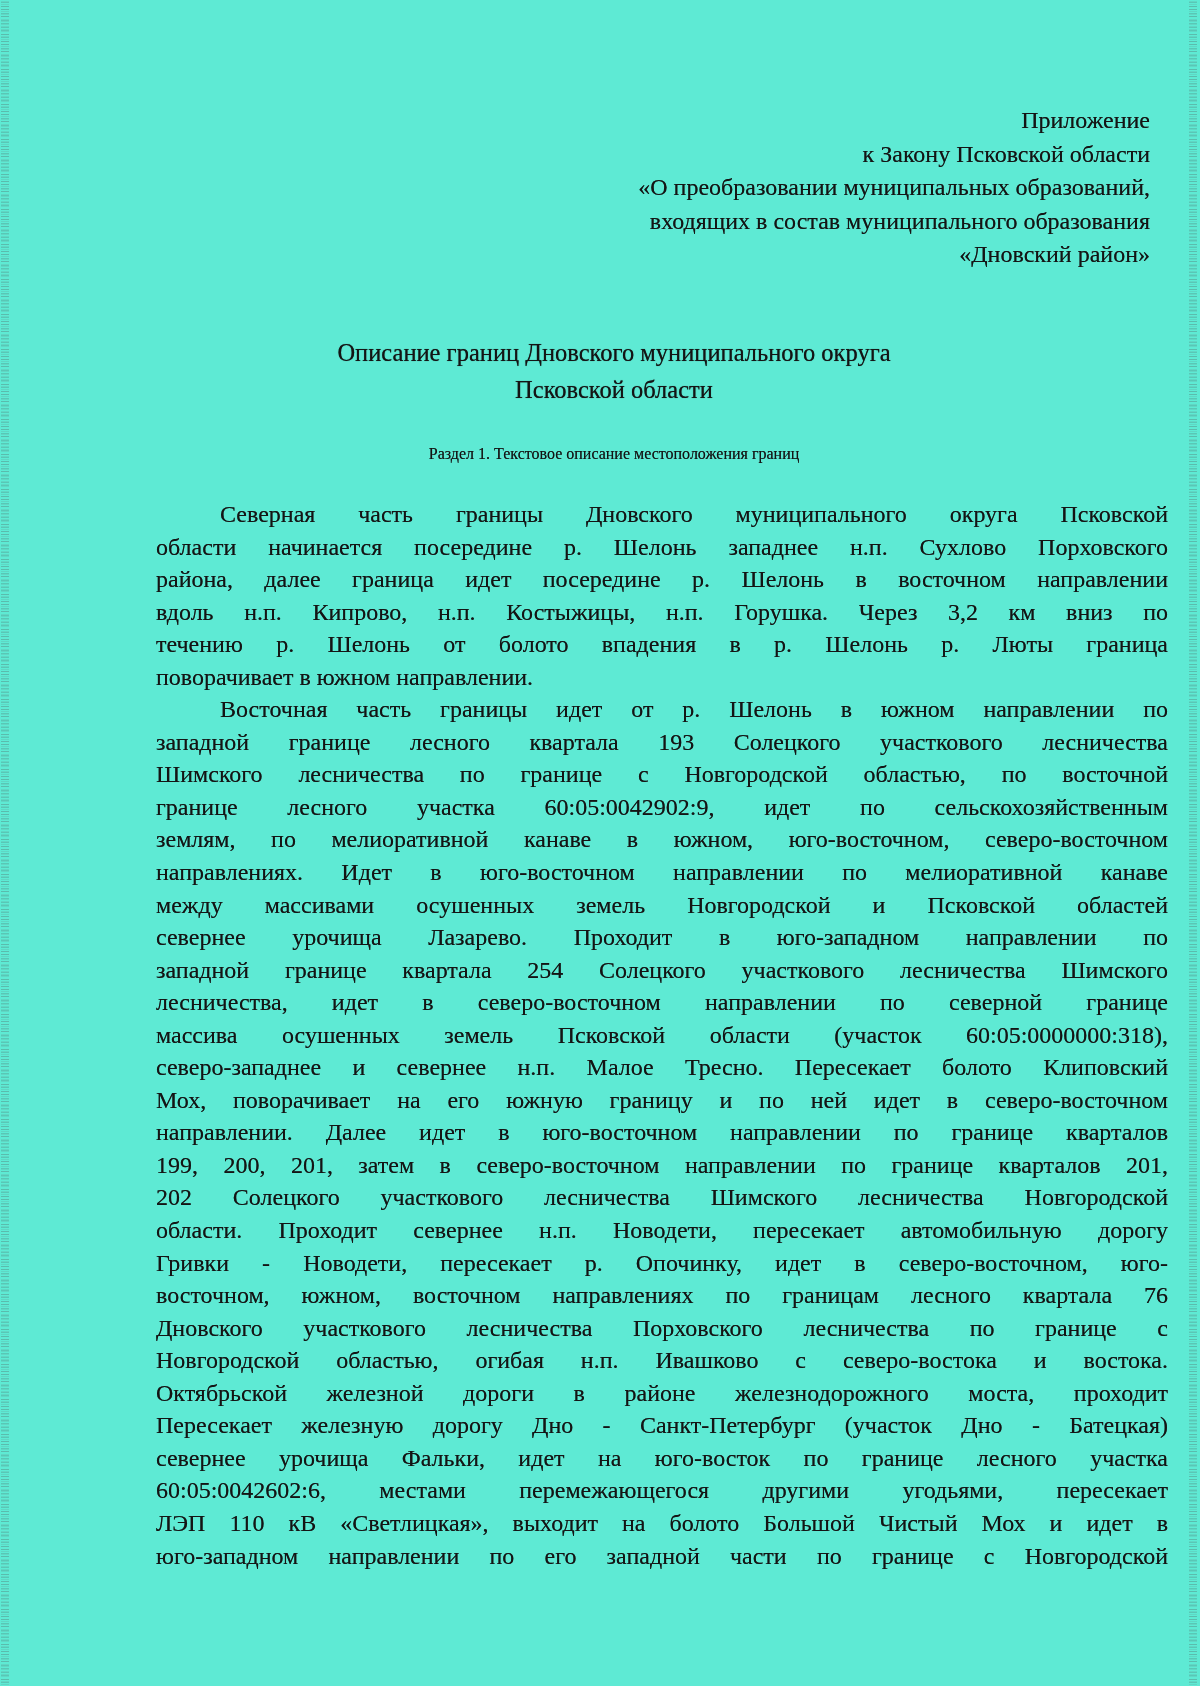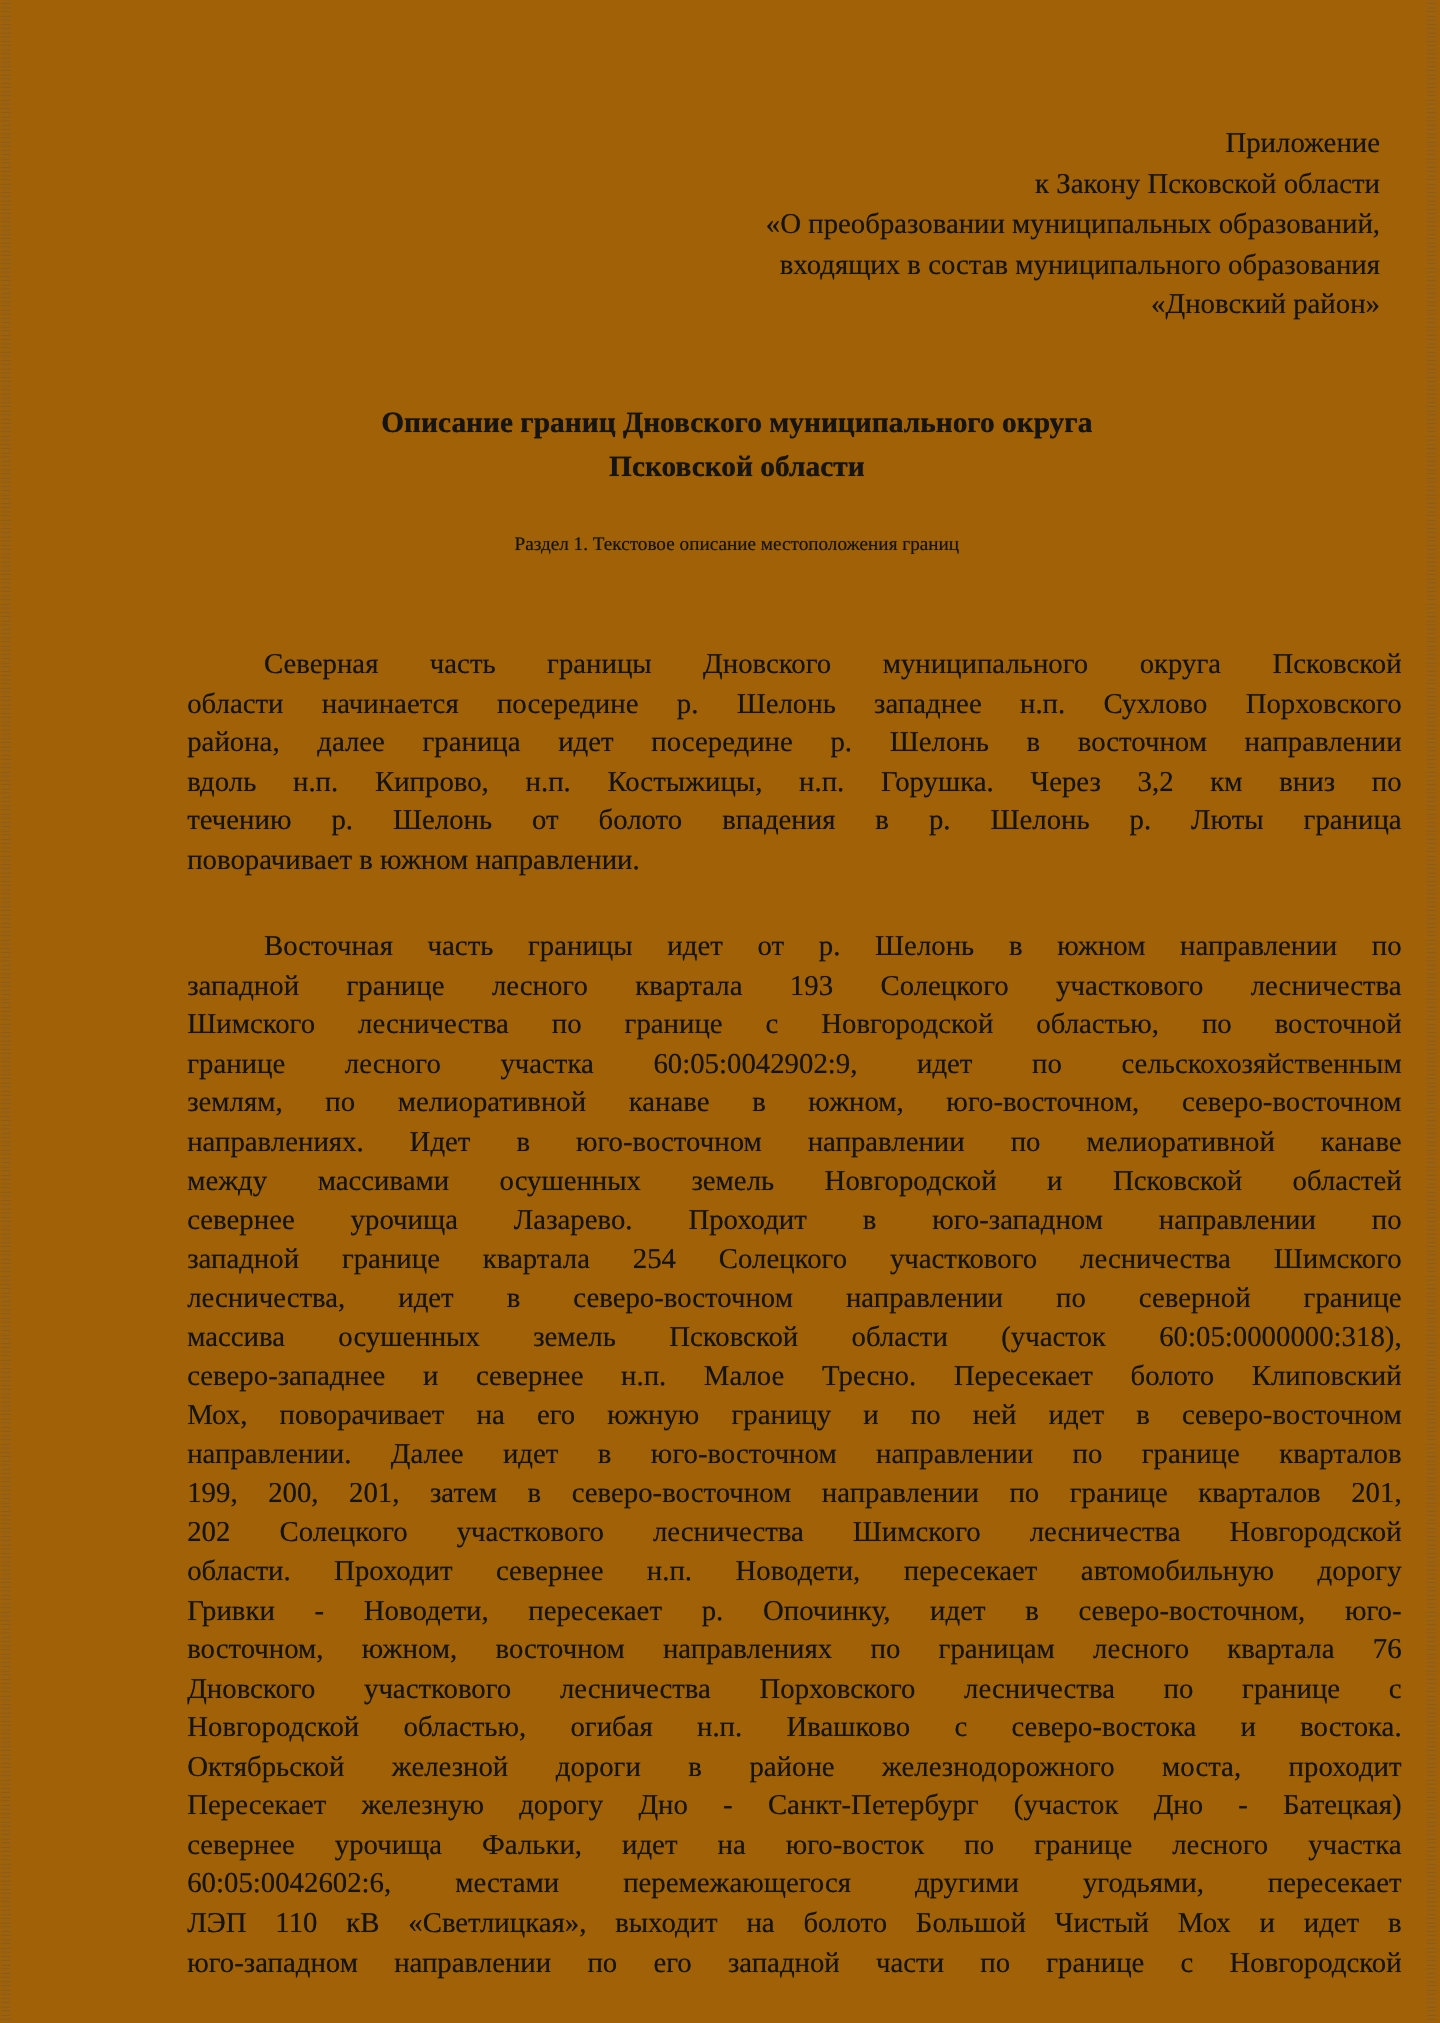--- a/index.html
+++ b/index.html
@@ -1,20 +1,20 @@
 <!DOCTYPE html>
 <html lang="ru"><head>
 <meta charset="utf-8">
 <style>
   html, body { margin: 0; padding: 0; background: #ffffff; }
   .page {
     position: relative;
     width: 1200px;
     height: 1686px;
-    background: #a16207;
+    background: #5eead4;
     overflow: hidden;
     font-family: "Liberation Serif", "DejaVu Serif", serif;
     color: #141414;
   }
   
   .noise {
     position: absolute; top: 0; height: 100%; width: 8px;
     background-image:
       repeating-linear-gradient(0deg, rgba(70,70,70,.38) 0 1px, transparent 1px 4px),
       repeating-linear-gradient(8deg, rgba(110,110,110,.28) 0 1px, transparent 1px 3px);
@@ -26,40 +26,40 @@
 
   .annex {
     position: absolute; top: 104px; right: 50px;
     text-align: right;
     font-size: 24px; line-height: 33.5px;
     text-shadow: 0 0 .6px rgba(20,20,20,.65);
   }
   .title {
     position: absolute; top: 334px; left: 0; width: 1200px;
     padding-left: 28px; box-sizing: border-box;
-    text-align: center; font-weight: 700;
+    text-align: center; font-weight: 400;
     font-size: 24.5px; line-height: 37px;
     text-shadow: 0 0 .7px rgba(10,10,10,.75);
   }
   .section-heading {
     position: absolute; top: 437px; left: 0; width: 1200px;
     padding-left: 28px; box-sizing: border-box;
     text-align: center;
     font-size: 16px; line-height: 33px;
     text-shadow: 0 0 .6px rgba(20,20,20,.65);
   }
   .body-text {
     position: absolute; top: 498px; left: 156px; width: 1012px;
     font-size: 24px; line-height: 32.55px;
     text-shadow: 0 0 .6px rgba(20,20,20,.65);
   }
   .line { text-align: justify; }
   .line.jfull { text-align-last: justify; }
   .line.plain { text-align: center; text-align-last: left; }
-  .line.indent { text-indent: 64px; margin-top: 40px; }
+  .line.indent { text-indent: 64px; }
 </style>
 </head>
 <body>
 
 <div class="page">
   <div class="noise noise-left"></div>
   <div class="noise noise-right"></div>
 
   <div class="annex">
       <div>Приложение</div>

